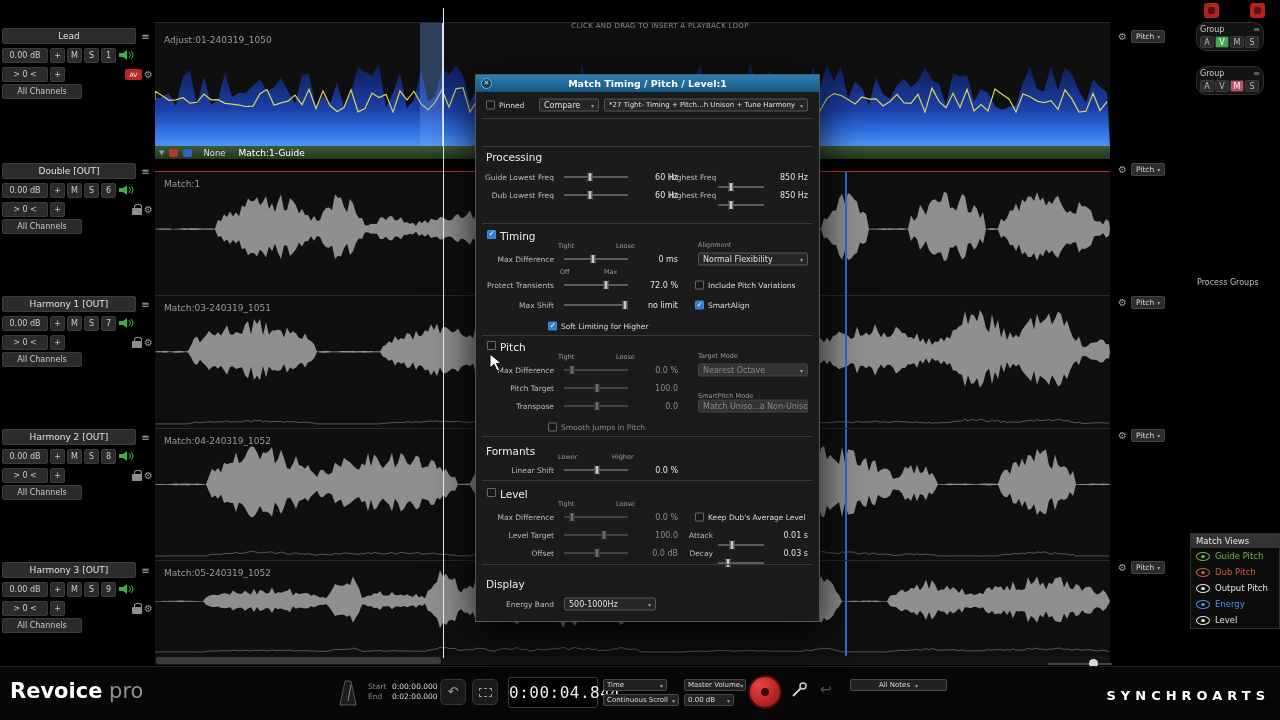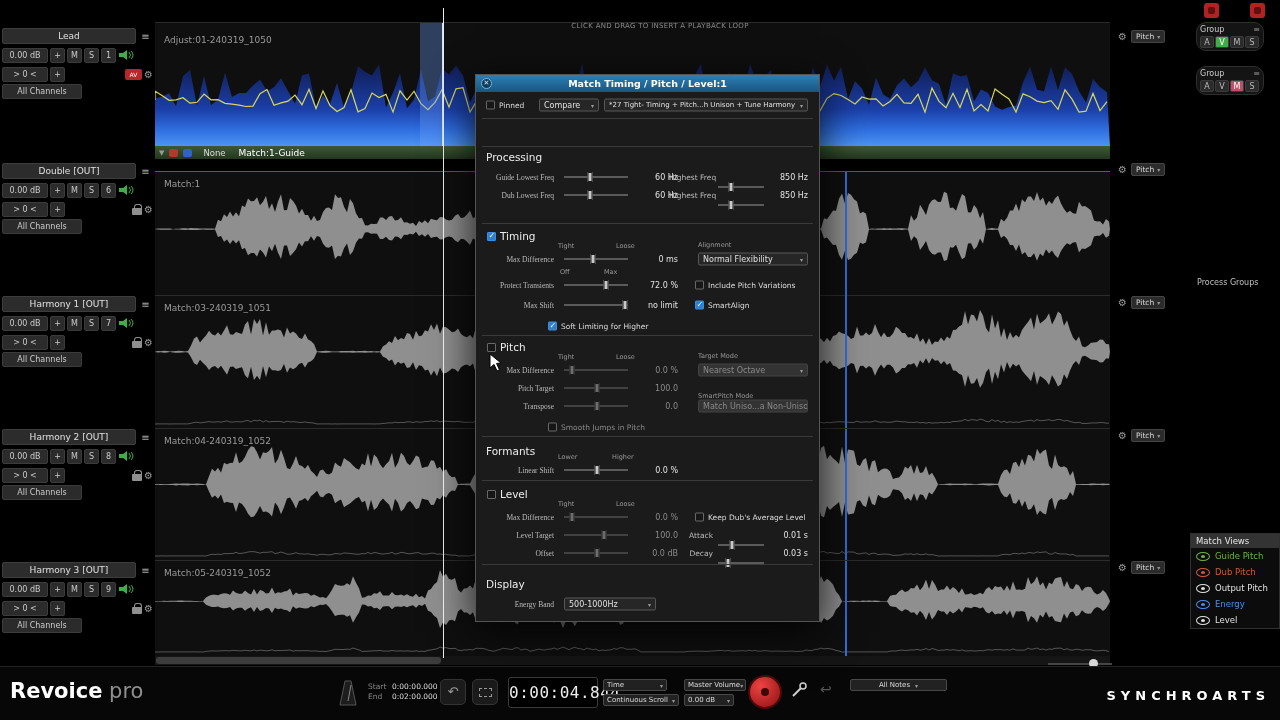--- a/index.html
+++ b/index.html
@@ -70,24 +70,24 @@
   .dlg-close{position:absolute;left:5px;top:3px;width:11px;height:11px;border-radius:50%;background:#0d3c5c;border:1px solid #7fb3d6;color:#cfe6f5;font-size:7px;line-height:9px;text-align:center;font-weight:normal;}
   .dlg-body{position:absolute;top:17px;left:8px;right:8px;bottom:0;}
   .drow{position:absolute;left:0;right:0;height:17px;}
   .sep{position:absolute;left:-2px;right:-2px;height:1px;background:#3a3a3a;}
   .stitle{font-size:10.5px;color:#ececec;}
   .mini{position:absolute;font-size:6.5px;color:#999;}
   .center{text-align:left;}
   .chk{width:9px;height:9px;border:1px solid #686868;background:#161616;display:inline-block;position:relative;border-radius:1px;flex:none;}
   .chk.on{background:#2f7fd0;border-color:#3c8ddc;}
   .chk.on::after{content:'\2713';position:absolute;left:0.5px;top:-2px;font-size:8px;color:#fff;}
-  .chkgrp{position:absolute;top:50%;transform:translateY(-50%);display:flex;align-items:center;gap:4px;}
+  .chkgrp{position:absolute;top:50%;transform:translateY(-50%);display:flex;align-items:flex-start;gap:4px;}
   .chklbl{font-size:7.5px;color:#ddd;white-space:nowrap;}
   .dim{color:#8a8a8a;}
-  .c-lbl{position:absolute;left:0;width:70px;text-align:right;font-size:7.5px;color:#bbb;top:50%;transform:translateY(-50%);white-space:nowrap;font-family:Liberation Serif, serif;}
+  .c-lbl{position:absolute;left:0;width:70px;text-align:right;font-size:7.5px;color:#bbb;top:50%;transform:translateY(-50%);white-space:nowrap;}
   .c-sld{position:absolute;left:80px;width:64px;top:50%;transform:translateY(-50%);}
   .c-val{position:absolute;left:150px;width:44px;text-align:right;font-size:8px;color:#e2e2e2;top:50%;transform:translateY(-50%);}
   .c-lbl2{position:absolute;left:185px;width:44px;text-align:right;font-size:7.5px;color:#bbb;top:50%;transform:translateY(-50%);white-space:nowrap;}
   .c-sld2{position:absolute;left:234px;width:46px;top:50%;transform:translateY(-50%);}
   .c-val2{position:absolute;left:286px;width:38px;text-align:right;font-size:8px;color:#e2e2e2;top:50%;transform:translateY(-50%);}
   .sld{height:10px;display:block;position:relative;}
   .sld::before{content:'';position:absolute;left:0;right:0;top:4px;height:2px;background:#5a5a5a;}
   .sld .thumb{position:absolute;top:0;width:5px;height:10px;background:#c9c9c9;border:1px solid #1a1a1a;transform:translateX(-50%);}
   .sld.dis::before{background:#424242;}
   .sld.dis .thumb{background:#6e6e6e;}

